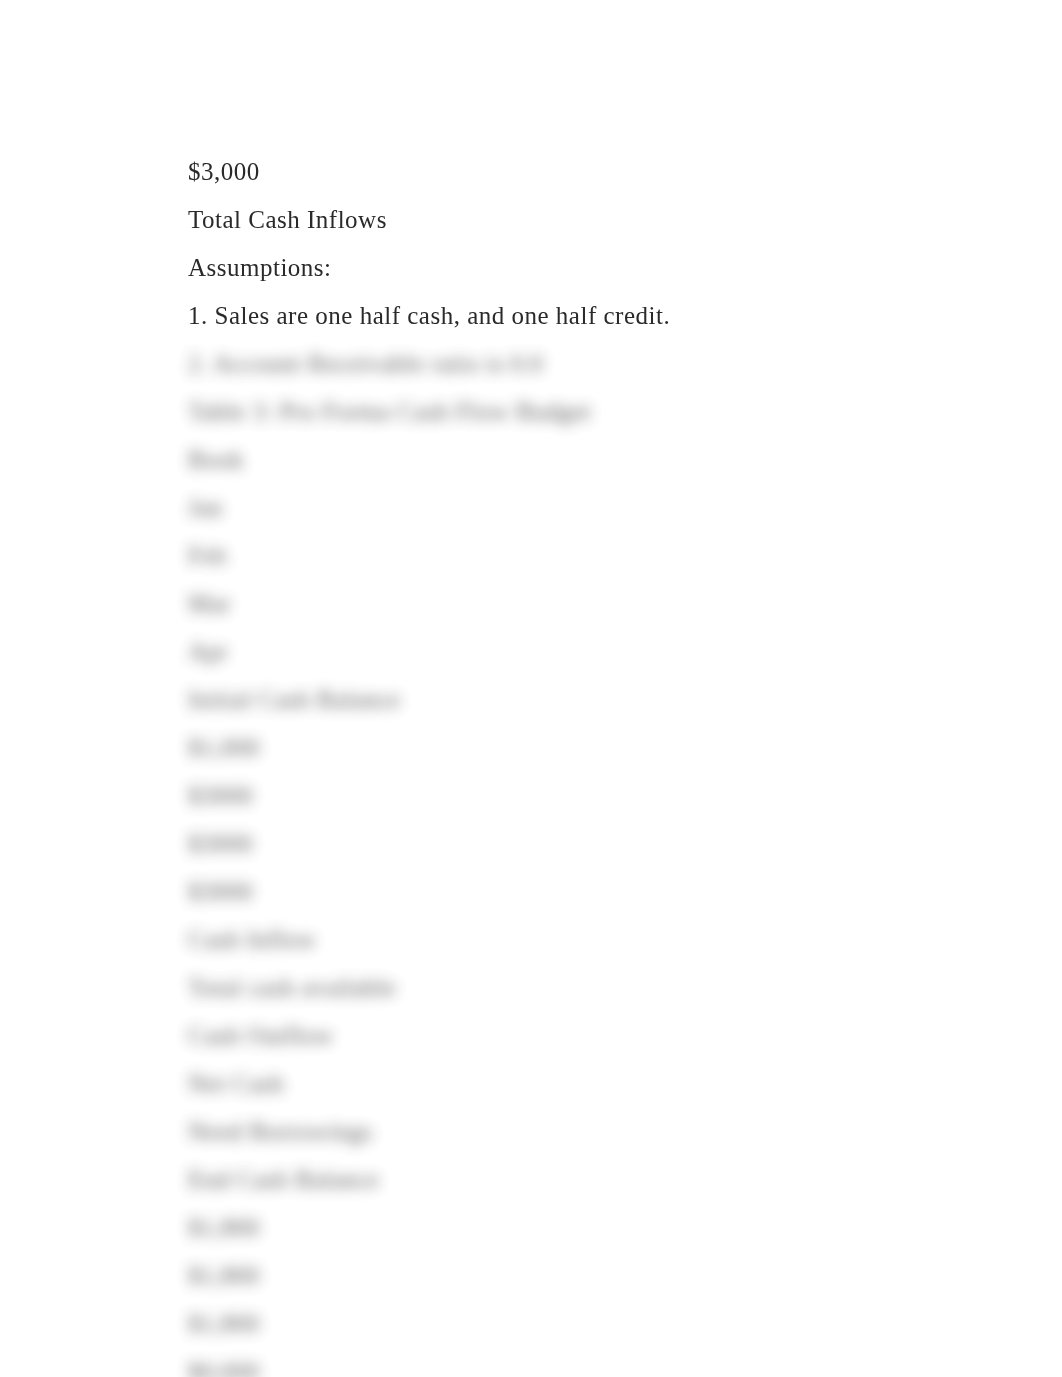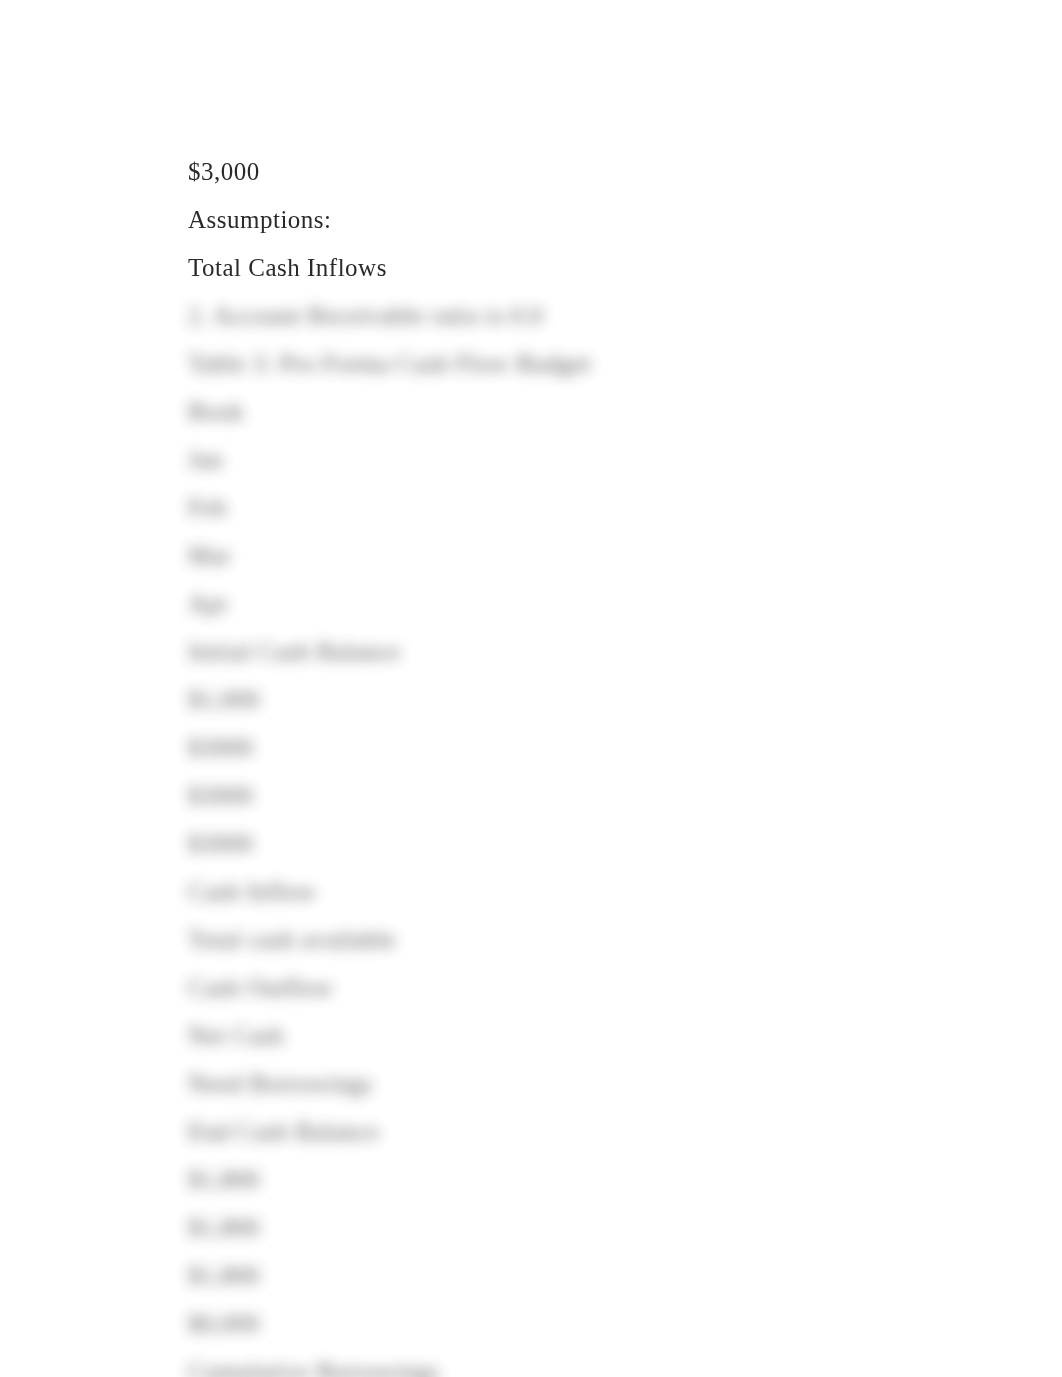--- a/index.html
+++ b/index.html
@@ -36,22 +36,23 @@
       filter: blur(7px);
       opacity: 0.85;
       color: #3a3a3a;
     }
   </style>
 </head>
 <body>
 
 <div class="content">
     <div class="line clear">$3,000</div>
+    <div class="line clear">Total Cash Inflows</div>
     <div class="line clear">Assumptions:</div>
-    <div class="line clear">Total Cash Inflows</div>
+    <div class="line clear">1. Sales are one half cash, and one half credit.</div>
     <div class="line blurred">2. Account Receivable ratio is 0.0</div>
     <div class="line blurred">Table 3: Pro Forma Cash Flow Budget</div>
     <div class="line blurred">Book</div>
     <div class="line blurred">Jan</div>
     <div class="line blurred">Feb</div>
     <div class="line blurred">Mar</div>
     <div class="line blurred">Apr</div>
     <div class="line blurred">Initial Cash Balance</div>
     <div class="line blurred">$1,000</div>
     <div class="line blurred">$3000</div>

